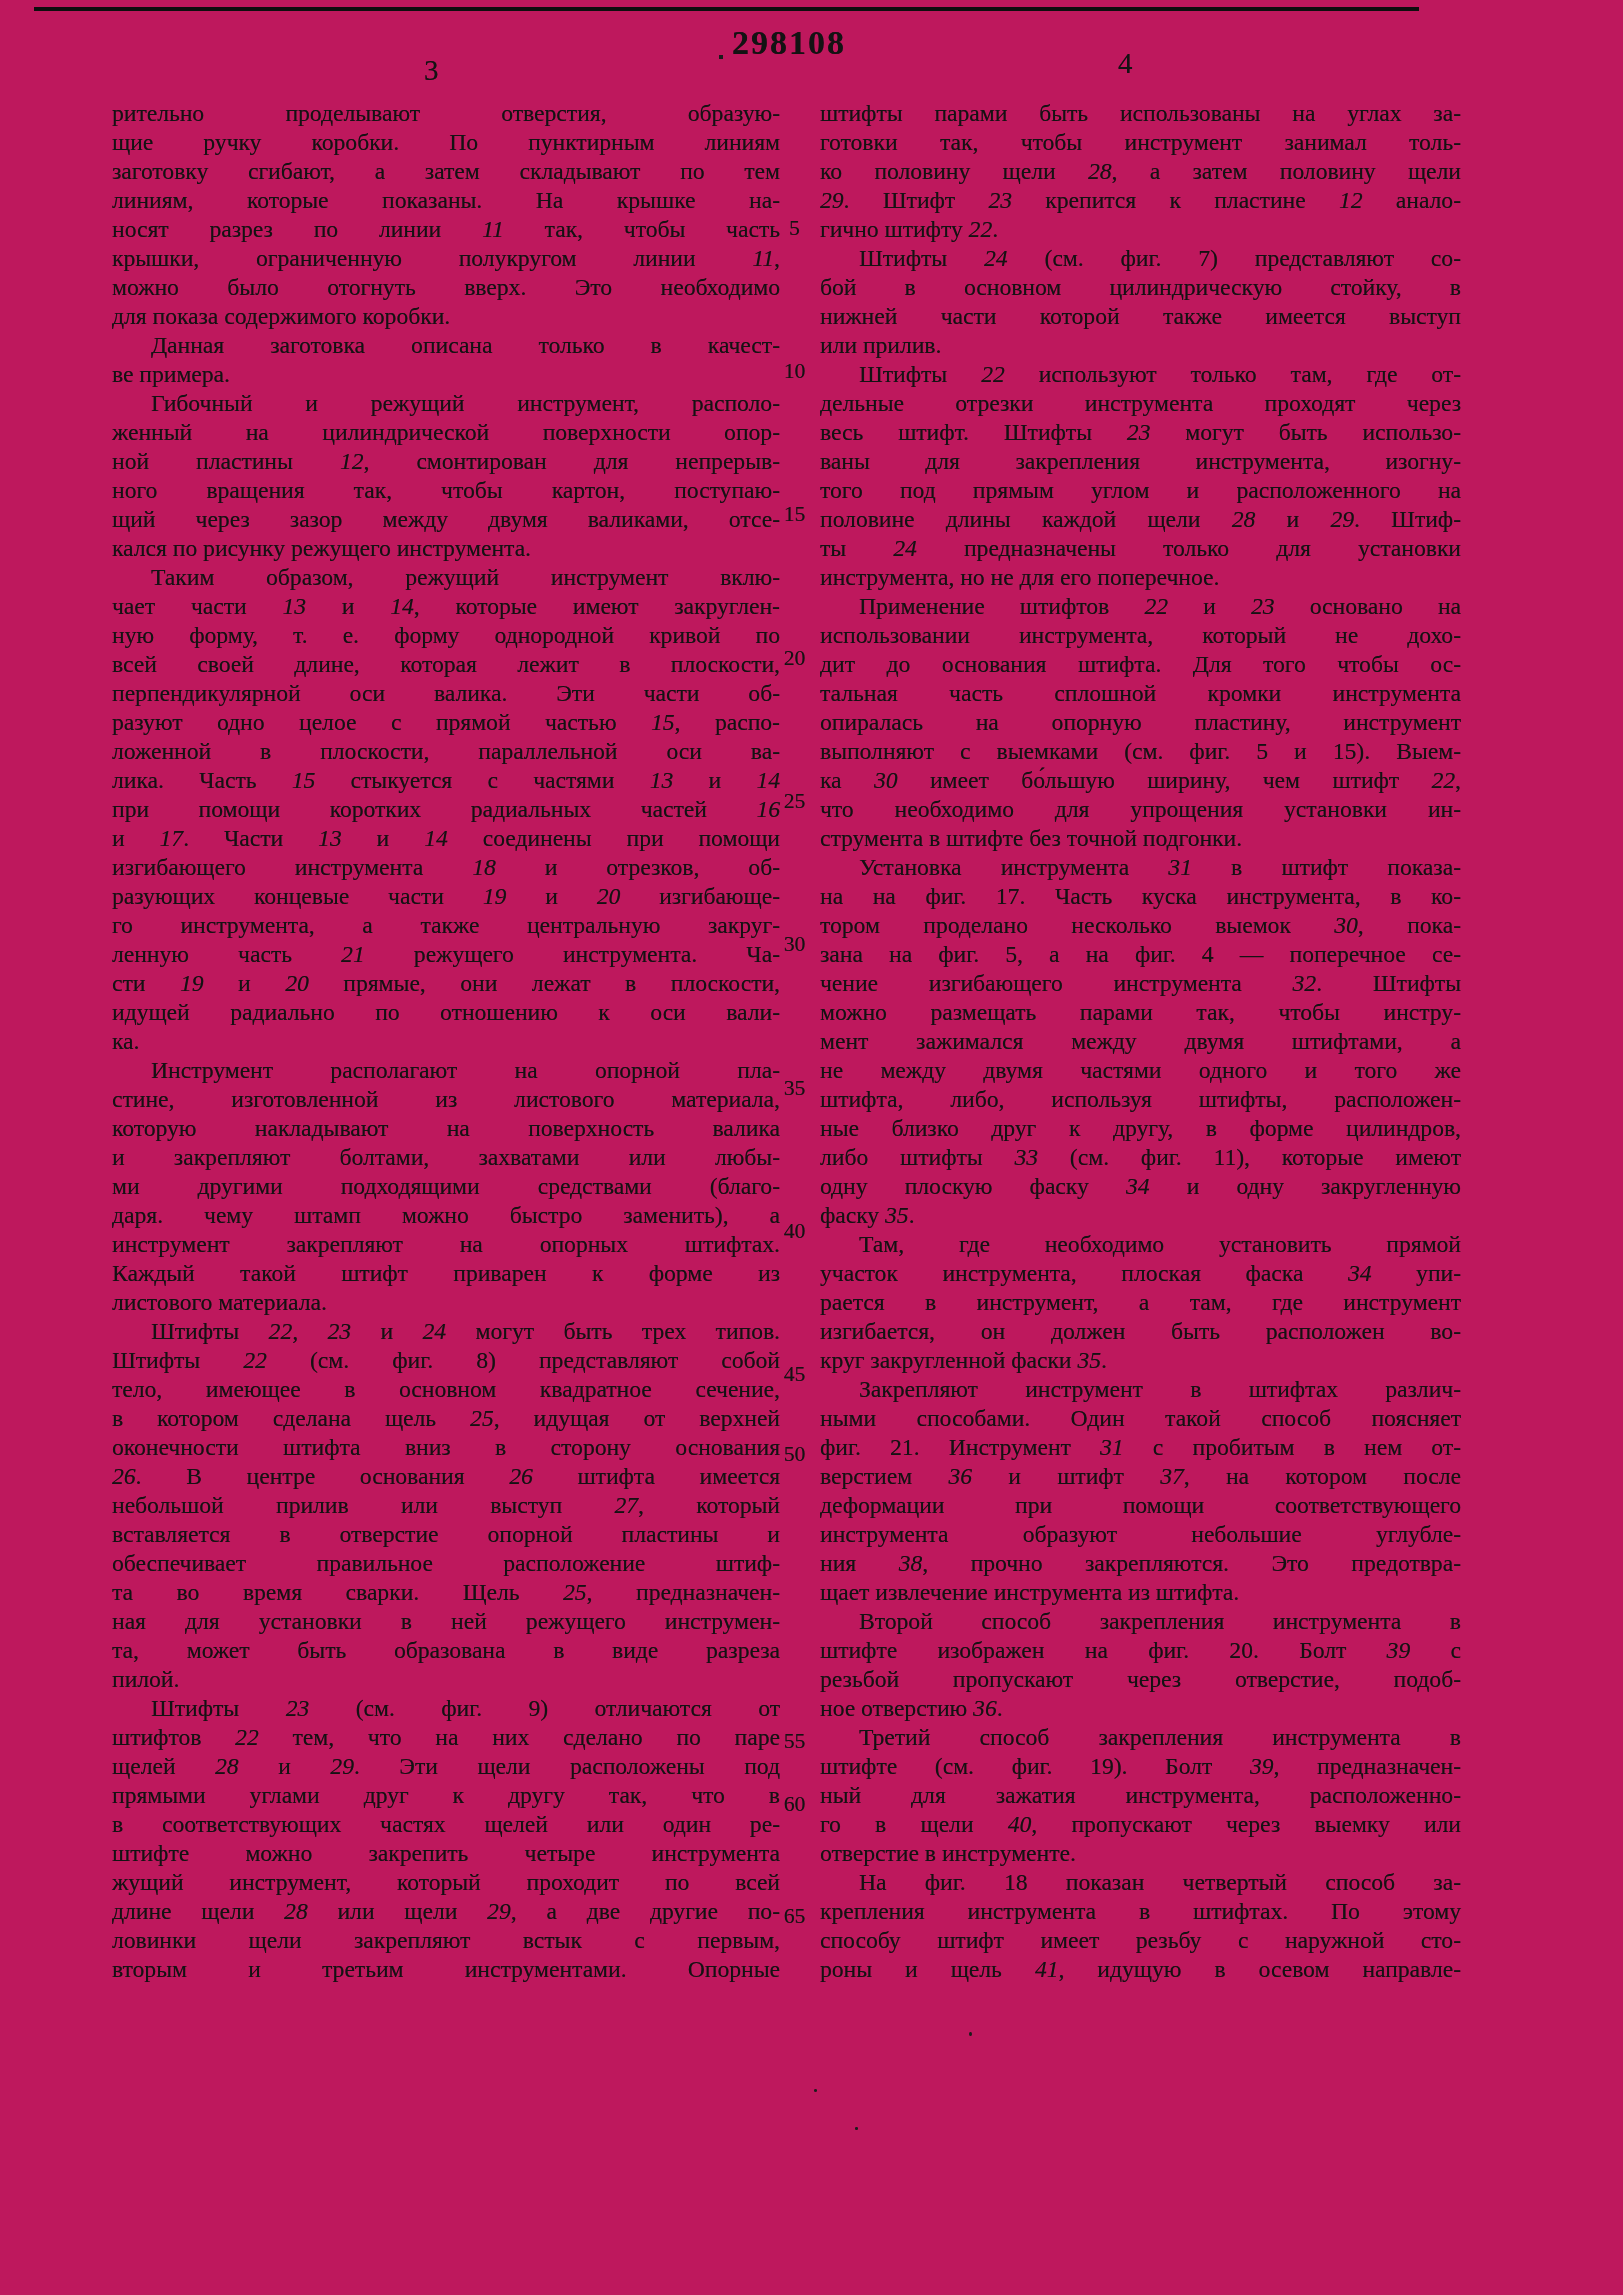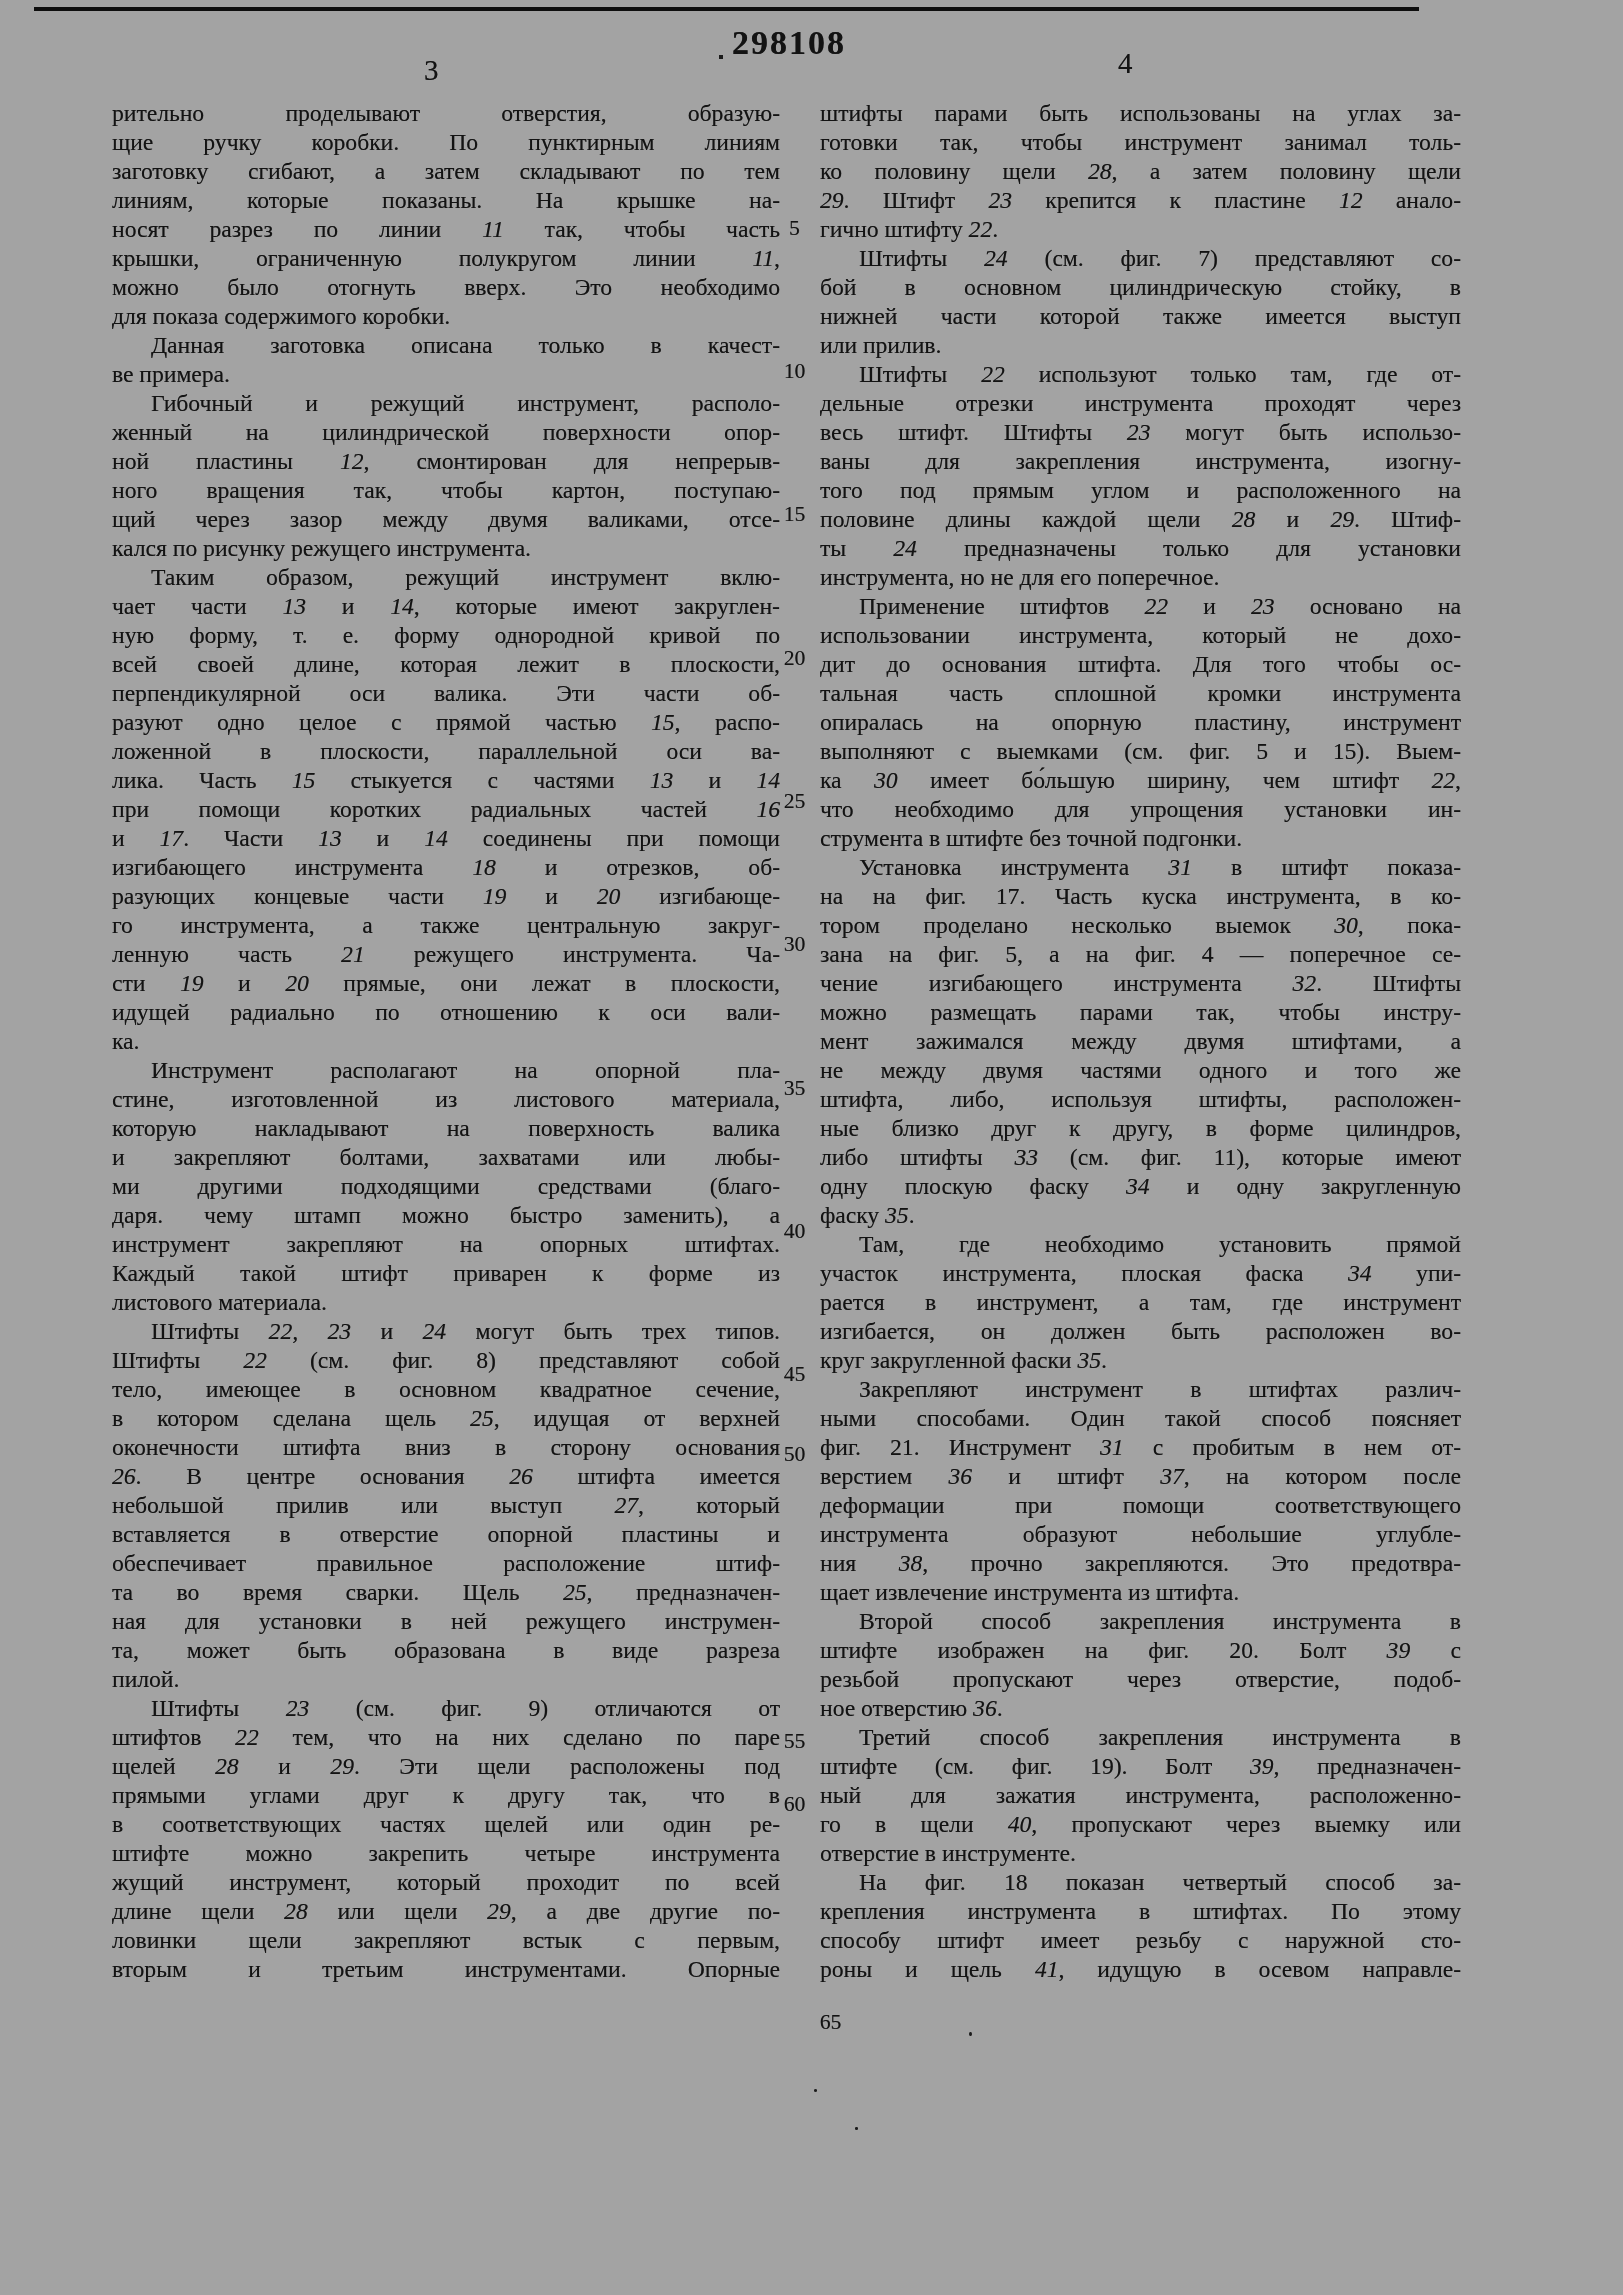--- a/index.html
+++ b/index.html
@@ -1,19 +1,19 @@
 <!DOCTYPE html>
 <html style="font-size:10.5px"><head>
 <meta charset="utf-8">
 <title>298108</title>
 <style>
   html,body{margin:0;padding:0;background:#ffffff;}
   .page{
     position:relative;width:1623px;height:2295px;
-    background:#a3a3a3;overflow:hidden;
+    background:#be185d;overflow:hidden;
     font-family:"Liberation Serif","DejaVu Serif",serif;
     color:#131313;
   }
   .top-rule{
     position:absolute;left:34px;top:7.2px;width:1385px;height:3.9px;
     background:#0e0e0e;
   }
   .patent-number{
     position:absolute;left:732px;top:23.6px;
     font-size:34px;font-weight:bold;letter-spacing:2px;
@@ -139,21 +139,21 @@
       <div class="gnum" style="top: 401px;">15</div>
       <div class="gnum" style="top: 545px;">20</div>
       <div class="gnum" style="top: 688px;">25</div>
       <div class="gnum" style="top: 831px;">30</div>
       <div class="gnum" style="top: 975px;">35</div>
       <div class="gnum" style="top: 1118px;">40</div>
       <div class="gnum" style="top: 1261px;">45</div>
       <div class="gnum" style="top: 1341px;">50</div>
       <div class="gnum" style="top: 1600px; margin-top: 28px;">55</div>
       <div class="gnum" style="top: 1691px;">60</div>
-      <div class="gnum" style="top: 1909px; margin-left: 36px;">65</div>
+      <div class="gnum" style="top: 1803px;">65</div>
     </div>
   <div class="col col-right" id="col-right">
       <div class="ln">штифты парами быть использованы на углах за-</div>
       <div class="ln">готовки так, чтобы инструмент занимал толь-</div>
       <div class="ln">ко половину щели <i>28</i>, а затем половину щели</div>
       <div class="ln"><i>29</i>. Штифт <i>23</i> крепится к пластине <i>12</i> анало-</div>
       <div class="ln end">гично штифту <i>22</i>.</div>
       <div class="ln ind">Штифты <i>24</i> (см. фиг. 7) представляют со-</div>
       <div class="ln">бой в основном цилиндрическую стойку, в</div>
       <div class="ln">нижней части которой также имеется выступ</div>

